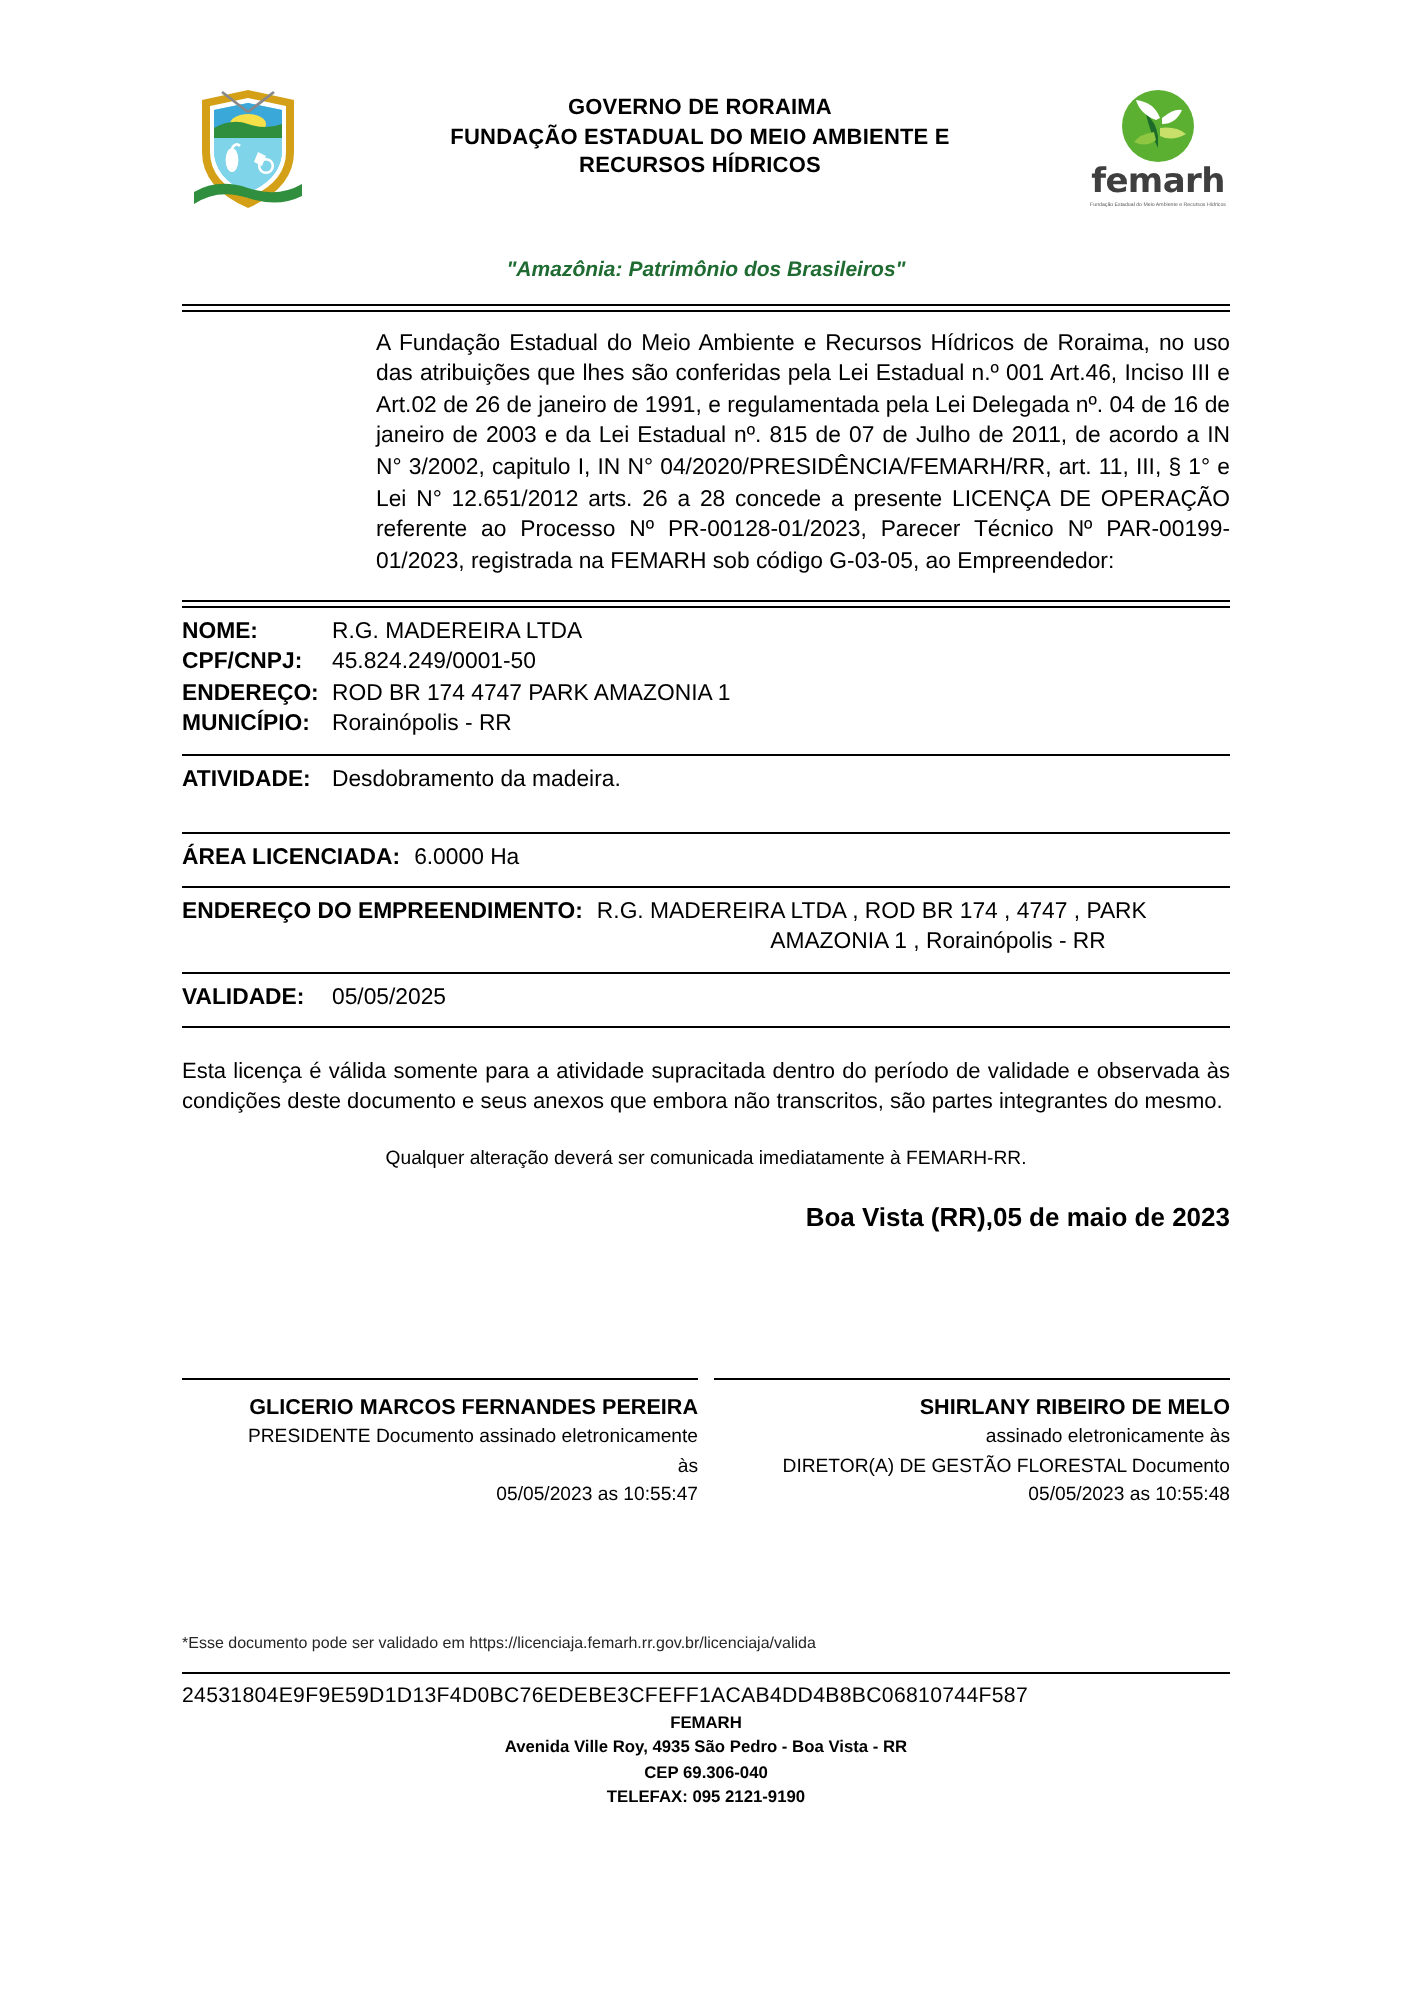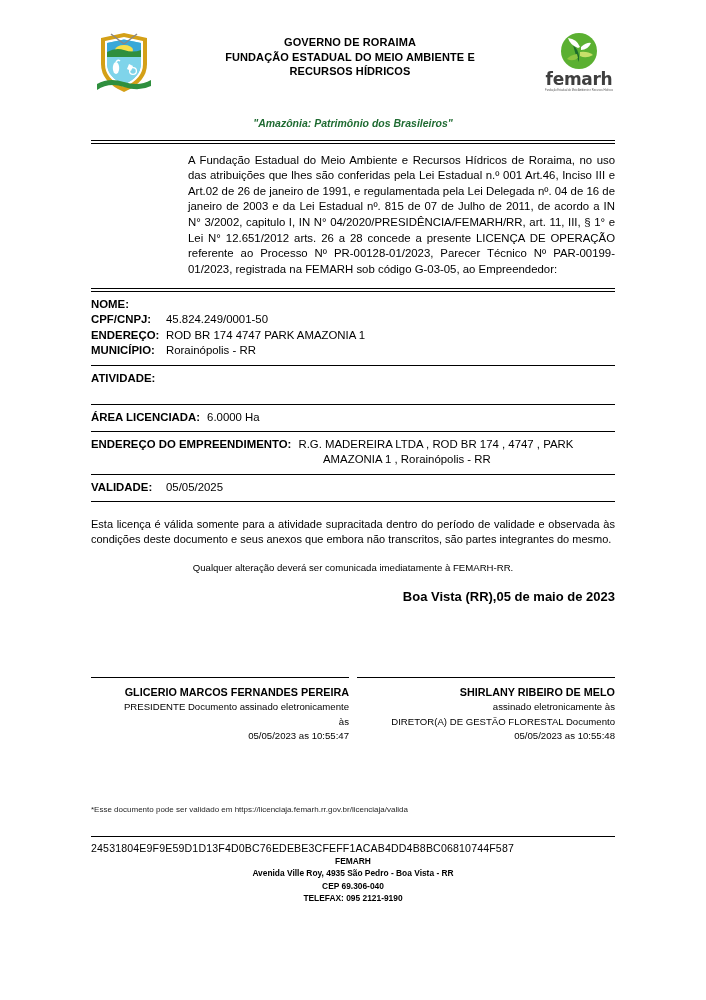--- a/index.html
+++ b/index.html
@@ -20,21 +20,21 @@
     height: 1000px;
     box-sizing: border-box;
     padding: 0 91px;
     position: relative;
   }
 
   
   .header {
     display: flex;
     align-items: flex-start;
-    padding-top: 30px;
+    padding-top: 42px;
     height: 80px;
   }
   .crest {
     width: 66px;
     flex: 0 0 66px;
     position: relative;
     height: 66px;
   }
   .crest svg { display: block; }
   .header-center {
@@ -120,21 +120,21 @@
     font-size: 11.4px;
     line-height: 15.4px;
   }
   .field-label {
     font-weight: bold;
     flex: 0 0 auto;
   }
   .field-label.w1 { width: 75px; }
   .field-value { flex: 1 1 auto; }
   .field-inline-label { font-weight: bold; }
-  .field-wrap-indent { margin-left: 232px; }
+  .field-wrap-indent { margin-left: 232px; text-align: center; }
 
   
   .closing {
     margin-top: 15px;
     font-size: 11px;
     line-height: 15px;
     text-align: justify;
   }
   .note-center {
     text-align: center;
@@ -257,40 +257,42 @@
 
   <div class="rule-double"></div>
 
   <div class="body-par">A Fundação Estadual do Meio Ambiente e Recursos Hídricos de Roraima, no uso das atribuições que lhes são conferidas pela Lei Estadual n.º 001 Art.46, Inciso III e Art.02 de 26 de janeiro de 1991, e regulamentada pela Lei Delegada nº. 04 de 16 de janeiro de 2003 e da Lei Estadual nº. 815 de 07 de Julho de 2011, de acordo a IN N° 3/2002, capitulo I, IN N° 04/2020/PRESIDÊNCIA/FEMARH/RR, art. 11, III, § 1° e Lei N° 12.651/2012 arts. 26 a 28 concede a presente LICENÇA DE OPERAÇÃO referente ao Processo Nº PR-00128-01/2023, Parecer Técnico Nº PAR-00199-01/2023, registrada na FEMARH sob código G-03-05, ao Empreendedor:</div>
 
   <div class="rule-double"></div>
 
   <div class="block">
     <div class="field-row">
       <div class="field-label w1">NOME:</div>
+      <div class="field-value">R.G. MADEREIRA LTDA</div>
     </div>
     <div class="field-row">
       <div class="field-label w1">CPF/CNPJ:</div>
       <div class="field-value">45.824.249/0001-50</div>
     </div>
     <div class="field-row">
       <div class="field-label w1">ENDEREÇO:</div>
       <div class="field-value">ROD BR 174 4747 PARK AMAZONIA 1</div>
     </div>
     <div class="field-row">
       <div class="field-label w1">MUNICÍPIO:</div>
       <div class="field-value">Rorainópolis - RR</div>
     </div>
   </div>
 
   <div class="rule-single"></div>
 
   <div class="block" style="min-height:27px;">
     <div class="field-row">
       <div class="field-label w1">ATIVIDADE:</div>
+      <div class="field-value">Desdobramento da madeira.</div>
     </div>
   </div>
 
   <div class="rule-single"></div>
 
   <div class="block">
     <div class="field-row">
       <div class="field-inline-label">ÁREA LICENCIADA:</div>
       <div class="field-value" style="margin-left:7px;">6.0000 Ha</div>
     </div>

